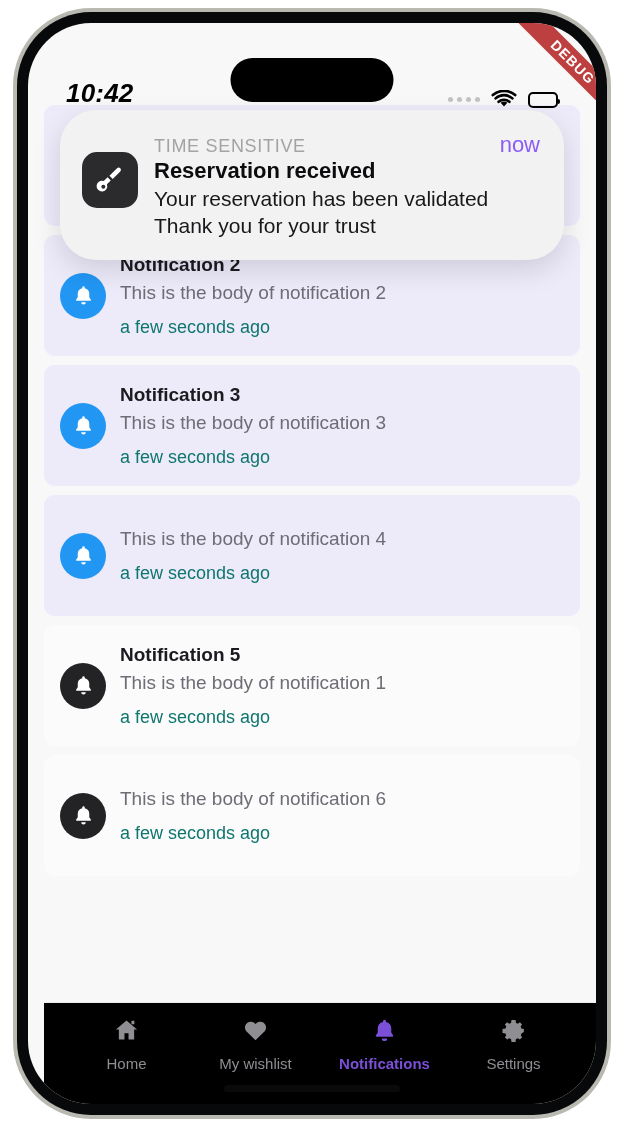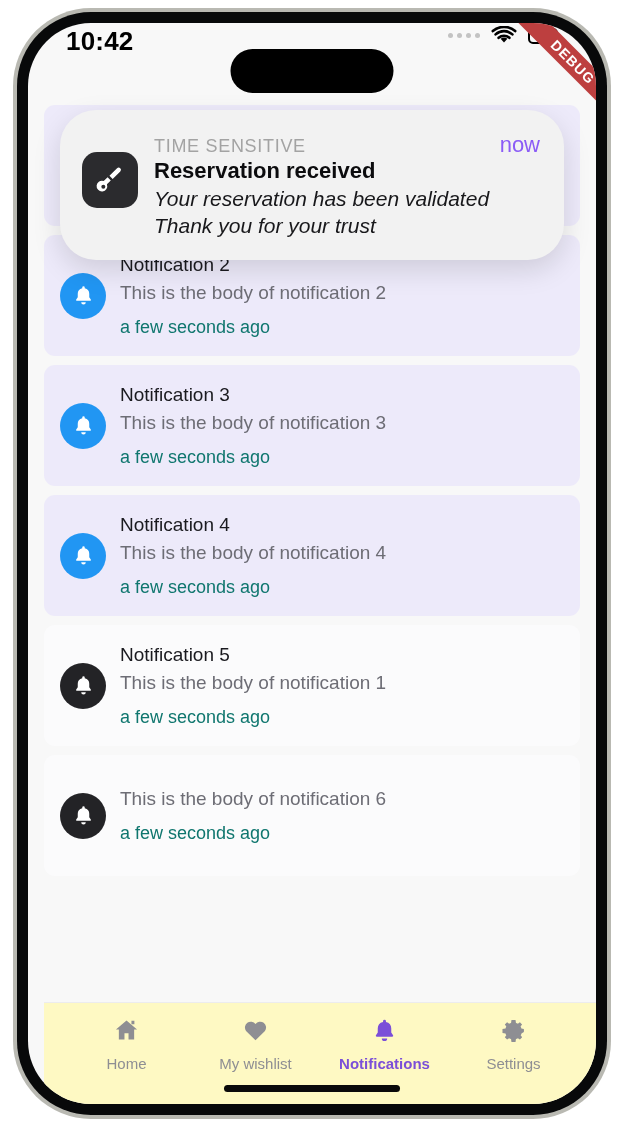--- a/index.html
+++ b/index.html
@@ -28,25 +28,26 @@
   #phone-screen {
     position: relative;
     width: 100%; height: 100%;
     border-radius: 63px;
     background: #f8f8f8;
     overflow: hidden;
   }
 
   
   #status-bar {
-    position: absolute; top: 3px; left: 0; right: 0;
+    position: absolute; top: 12px; left: 0; right: 0;
     height: 74px;
-    display: flex; align-items: flex-start;
+    display: flex; align-items: flex-end;
     padding: 0 38px;
     z-index: 5;
+    font-style: italic;
   }
   #status-time {
     font-size: 26px; font-weight: bold; color: #000;
     letter-spacing: .2px;
     width: 120px;
   }
   #dynamic-island {
     position: absolute; left: 50%; transform: translateX(-50%);
     top: 23px;
     width: 163px; height: 44px;
@@ -107,21 +108,21 @@
     flex: none;
     width: 46px; height: 46px; border-radius: 50%;
     display: flex; align-items: center; justify-content: center;
     margin-right: 14px;
   }
   .notif-badge.blue  { background: #2196f3; }
   .notif-badge.dark  { background: #232326; }
   .notif-badge svg { width: 23px; height: 23px; fill: #fff; }
   .notif-text { flex: 1; min-width: 0; }
   .notif-title {
-    font-size: 19px; font-weight: normal; color: #1a1a1f;
+    font-size: 19px; font-weight: bold; color: #1a1a1f;
     margin-bottom: 6px;
   }
   .notif-body {
     font-size: 19px; color: #6d6d75; margin-bottom: 13px;
   }
   .notif-time { font-size: 18px; color: #0f766e; }
 
   
   #banner {
     position: absolute;
@@ -146,27 +147,27 @@
   #banner-head {
     display: flex; align-items: baseline; justify-content: space-between;
   }
   #banner-category {
     font-size: 18px; color: #a3a3a3; letter-spacing: .7px;
   }
   #banner-time { font-size: 22px; color: #8b5cf6; }
   #banner-title {
     font-size: 22px; font-weight: bold; color: #0c0c0e;
   }
-  .banner-line { font-size: 21px; color: #18181b; margin-top: 3px; font-style: italic; }
+  .banner-line { font-size: 21px; color: #18181b; margin-top: 3px; }
 
   
   #tab-bar {
     position: absolute; left: 16px; right: 0; bottom: 0;
     height: 102px;
-    background: #fef9c3;
+    background: #000000;
     border-top: 1px solid #ececee;
     display: flex; align-items: flex-start;
     padding: 14px 18px 17px 18px;
   }
   .tab-item {
     flex: 1;
     display: flex; flex-direction: column; align-items: center; gap: 7px;
   }
   .tab-item svg { width: 27px; height: 27px; fill: #8e8e93; }
   .tab-label { font-size: 15px; color: #8e8e93; }
@@ -253,21 +254,20 @@
             </div>
           </div>
           <div class="notif-card unread">
             <div class="notif-badge blue">
               <svg viewBox="0 0 24 24">
                 <path d="M12 2.4a1.3 1.3 0 0 1 1.3 1.3v.7a6 6 0 0 1 4.7 5.9v3.4l1.6 2.6a.8.8 0 0 1-.7 1.2H5.1a.8.8 0 0 1-.7-1.2L6 13.7v-3.4a6 6 0 0 1 4.7-5.9v-.7A1.3 1.3 0 0 1 12 2.4z"></path>
                 <path d="M9.6 19h4.8a2.4 2.4 0 0 1-4.8 0z"></path>
               </svg>
             </div>
             <div class="notif-text">
-              <div class="notif-title">Notification 4</div>
               <div class="notif-body">This is the body of notification 4</div>
               <div class="notif-time">a few seconds ago</div>
             </div>
           </div>
           <div class="notif-card read">
             <div class="notif-badge dark">
               <svg viewBox="0 0 24 24">
                 <path d="M12 2.4a1.3 1.3 0 0 1 1.3 1.3v.7a6 6 0 0 1 4.7 5.9v3.4l1.6 2.6a.8.8 0 0 1-.7 1.2H5.1a.8.8 0 0 1-.7-1.2L6 13.7v-3.4a6 6 0 0 1 4.7-5.9v-.7A1.3 1.3 0 0 1 12 2.4z"></path>
                 <path d="M9.6 19h4.8a2.4 2.4 0 0 1-4.8 0z"></path>
               </svg>

